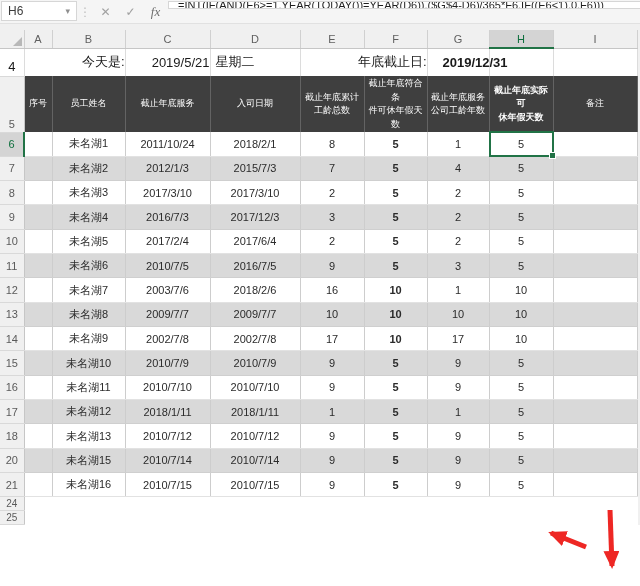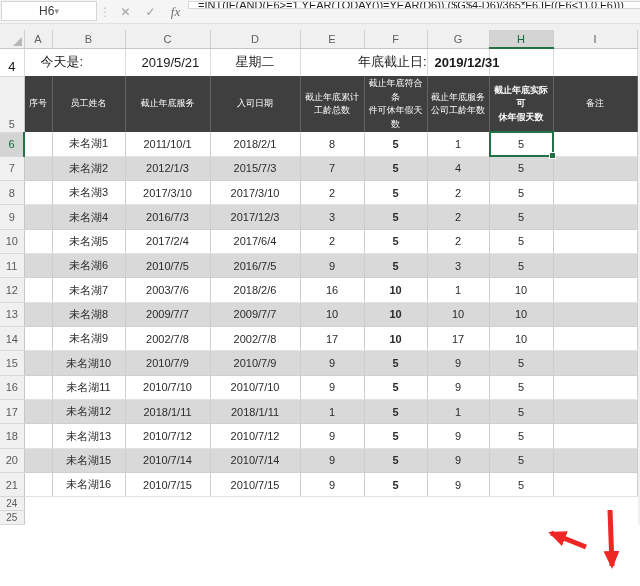--- a/index.html
+++ b/index.html
@@ -2,22 +2,22 @@
 <html><head>
 <meta charset="utf-8">
 <style>
   * { box-sizing: border-box; margin: 0; padding: 0; }
   html,body { width: 640px; height: 586px; overflow: hidden; }
   body { font-family: "Liberation Sans", sans-serif; background: #ffffff; }
   .app { position: relative; width: 640px; height: 586px; background:#fff; }
 
   
   .fbar { display:flex; align-items:stretch; height:24px; background:#f5f5f5; border-bottom:1px solid #e1e1e1; }
-  .namebox { width:96px; margin:1px 0 2px 1px; background:#fff; border:1px solid #d6d6d6;
-             display:flex; align-items:center; justify-content:center; padding:0 6px;
+  .namebox { width:76px; margin:1px 0 2px 1px; background:#fff; border:1px solid #d6d6d6;
+             display:flex; align-items:center; justify-content:space-between; padding:0 6px;
              font-size:12px; color:#3c3c3c; }
   .namebox .dd { color:#8f8f8f; font-size:9px; }
   .dots { width:16px; display:flex; align-items:center; justify-content:center; color:#bdbdbd; font-size:12px; }
   .fb-btn { width:25px; display:flex; align-items:center; justify-content:center; font-size:12px; color:#a0a0a0; }
   .fb-btn.fx { font-family:"Liberation Serif", serif; font-style:italic; font-size:13px; color:#6f6f6f; }
   .fx-area { flex:1; margin:1px 0 14px 0; background:#fff; border:1px solid #d6d6d6; border-right:none;
              display:flex; align-items:center; padding:0 9px; font-size:11px; color:#1f1f1f;
              white-space:nowrap; overflow:hidden; }
 
   
@@ -32,24 +32,24 @@
   .corner .tri { position:absolute; right:2px; bottom:2px; width:0; height:0;
                  border-left:9px solid transparent; border-bottom:9px solid #b8b8b8; }
 
   .rowhdr { background:#f0f0f0; border-right:1px solid #c6c6c6; border-bottom:1px solid #d9d9d9;
             color:#5a5a5a; font-size:11px; text-align:center; font-weight:normal; }
   .rowhdr.sel-hdr { background:#d4d4d4; color:#0c6e3c; border-right:2px solid #217346; }
 
   tr.row4 { height:28px; }
   tr.row4 td { font-size:13px; color:#1a1a1a; background:#fff; border-right:1px solid #dcdcdc; vertical-align:middle; }
   tr.row4 .rowhdr, tr.row5 .rowhdr { vertical-align:bottom; padding-bottom:2px; }
-  .c-center { text-align:left;padding-left:16px; }
-  .c-left { text-align:center; }
+  .c-center { text-align:right;padding-left:16px; }
+  .c-left { text-align:left; padding-left:5px; }
   .c-right { text-align:right; white-space:nowrap; }
-  .c-deadline { text-align:left; padding-left:7px; font-weight:bold; white-space:nowrap; overflow:visible; }
+  .c-deadline { text-align:left; padding-left:15px; font-weight:bold; white-space:nowrap; overflow:visible; }
 
   tr.row5 { height:42px; }
   tr.row5 td.hcell { background:#3f3f3f; color:#ffffff; font-size:9px; text-align:center;
                      vertical-align:middle; border-right:1px solid #636363; padding:1px;
                      white-space:pre-line; line-height:1.5; }
   tr.row5 td.hcell.bold { font-weight:bold; }
 
   tbody.data tr { height:24.33px; }
   tbody.data td.cell { font-size:11px; color:#2b2b2b; text-align:center; vertical-align:middle;
                        background:#ffffff; border-right:1px solid #cdcdcd; border-bottom:1px solid #e2e2e2; }
@@ -140,21 +140,21 @@
             <td class="hcell bold">截止年底实际可
 休年假天数</td>
             <td class="hcell">备注</td>
           </tr>
       </tbody>
       <tbody class="data">
           <tr>
     <td class="rowhdr sel-hdr">6</td>
     <td class="cell"></td>
     <td class="cell">未名湖1</td>
-    <td class="cell">2011/10/1</td>
+    <td class="cell">2011/10/24</td>
     <td class="cell">2018/2/1</td>
     <td class="cell">8</td>
     <td class="cell bold">5</td>
     <td class="cell">1</td>
     <td class="cell active-cell">5</td>
     <td class="cell"></td>
   </tr>
           <tr>
     <td class="rowhdr">7</td>
     <td class="cell"></td>

